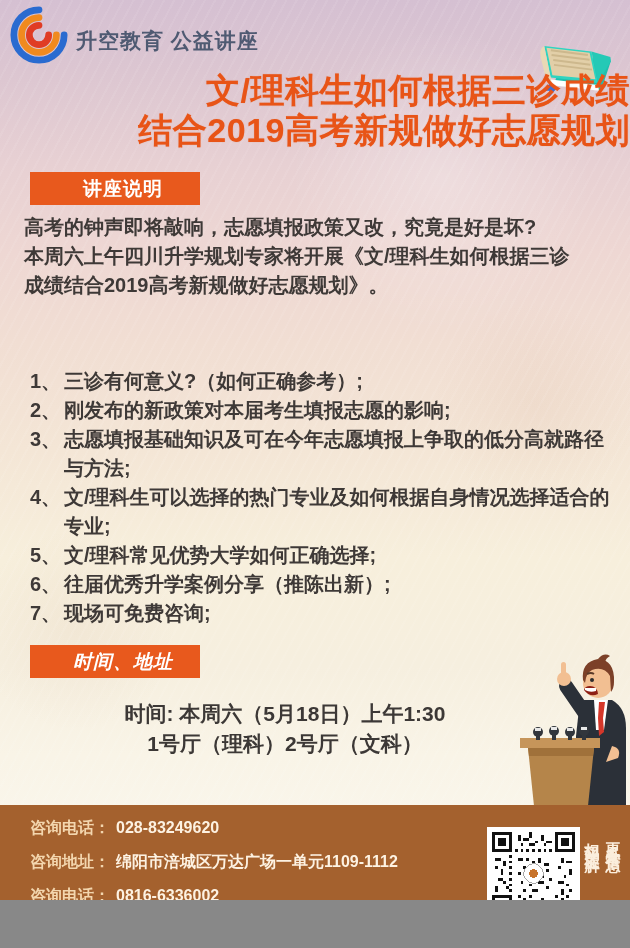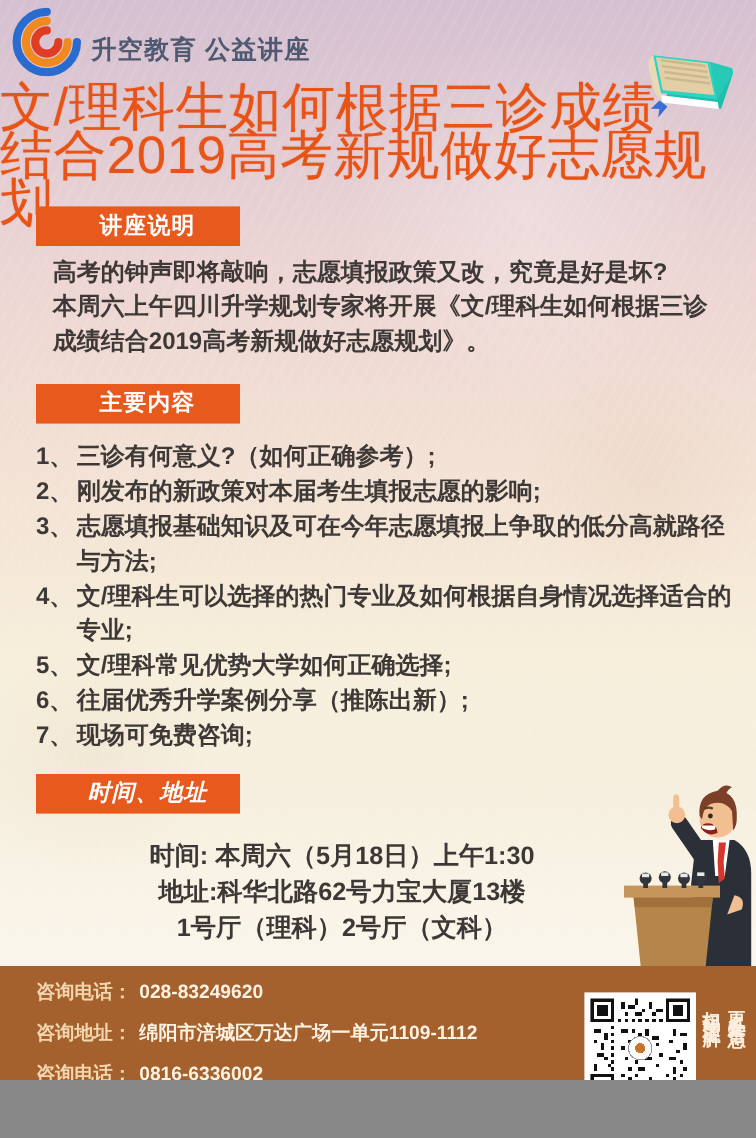--- a/index.html
+++ b/index.html
@@ -22,32 +22,32 @@
     content:"";position:absolute;inset:0;pointer-events:none;opacity:.45;
     background:repeating-linear-gradient(118deg,
       rgba(255,255,255,0.16) 0 2px, rgba(0,0,0,0) 2px 9px);
   }
   
   .logo{position:absolute;left:10px;top:6px;width:58px;height:58px;}
   .brand{position:absolute;left:76px;top:27px;font-size:21px;font-weight:700;
     color:#4f5a72;letter-spacing:1px;}
   .book{position:absolute;left:528px;top:20px;width:94px;height:102px;}
   
-  .title{position:absolute;left:0;top:70px;width:630px;text-align:left;
-    color:#e85417;font-weight:400;font-size:44px;line-height:40px;letter-spacing:.5px;
+  .title{position:absolute;left:0;top:70px;width:630px;text-align:right;
+    color:#e85417;font-weight:700;font-size:34px;line-height:40px;letter-spacing:.5px;
     text-shadow:0 0 1px rgba(232,84,23,.4);}
   
   .badge{position:absolute;left:30px;width:154px;height:33px;line-height:33px;
     background:#e8591d;color:#fff;text-align:center;font-size:19px;font-weight:700;
     letter-spacing:1px;padding-left:16px;}
   .badge-intro{top:172px;}
   .badge-contents{top:320px;}
   .badge-schedule{top:645px;font-style:italic;}
   
-  .intro-text{position:absolute;left:44px;top:213px;width:558px;
+  .intro-text{position:absolute;left:24px;top:213px;width:558px;
     font-size:20px;line-height:29px;font-weight:600;color:#3e3937;}
   
   .list{position:absolute;left:30px;top:367px;width:580px;
     font-size:20px;line-height:29px;font-weight:600;color:#3e3937;}
   .list .row{display:flex;}
   .list .num{flex:0 0 34px;}
   .list .txt{flex:1;}
   
   .schedule{position:absolute;left:10px;top:699px;width:550px;text-align:center;
     font-size:21px;line-height:30px;font-weight:600;color:#3c3836;}
@@ -96,21 +96,20 @@
     <div>文/理科生如何根据三诊成绩</div>
     <div>结合2019高考新规做好志愿规划</div>
   </div>
 
   <div class="badge badge-intro">讲座说明</div>
   <div class="intro-text">
     <div>高考的钟声即将敲响，志愿填报政策又改，究竟是好是坏?</div>
     <div>本周六上午四川升学规划专家将开展《文/理科生如何根据三诊成绩结合2019高考新规做好志愿规划》。</div>
   </div>
 
-  <div class="badge badge-contents">主要内容</div>
   <div class="list">
     <div class="row">
       <span class="num">1、</span>
       <span class="txt">三诊有何意义?（如何正确参考）;</span>
     </div>
     <div class="row">
       <span class="num">2、</span>
       <span class="txt">刚发布的新政策对本届考生填报志愿的影响;</span>
     </div>
     <div class="row">
@@ -131,21 +130,20 @@
     </div>
     <div class="row">
       <span class="num">7、</span>
       <span class="txt">现场可免费咨询;</span>
     </div>
   </div>
 
   <div class="badge badge-schedule">时间、地址</div>
   <div class="schedule">
     <div>时间: 本周六（5月18日）上午1:30</div>
-    <div>地址:科华北路62号力宝大厦13楼</div>
     <div>1号厅（理科）2号厅（文科）</div>
   </div>
 
   <svg class="speaker" viewBox="0 0 116 156">
 
     <path d="M74,68 L52,36" stroke="#2b3038" stroke-width="14" stroke-linecap="round"></path>
     <circle cx="50" cy="29" r="7" fill="#f2bf92"></circle>
     <rect x="47" y="12" width="5" height="14" rx="2.5" fill="#f2bf92"></rect>
 
     <circle cx="84" cy="33" r="15" fill="#f2bf92"></circle>

